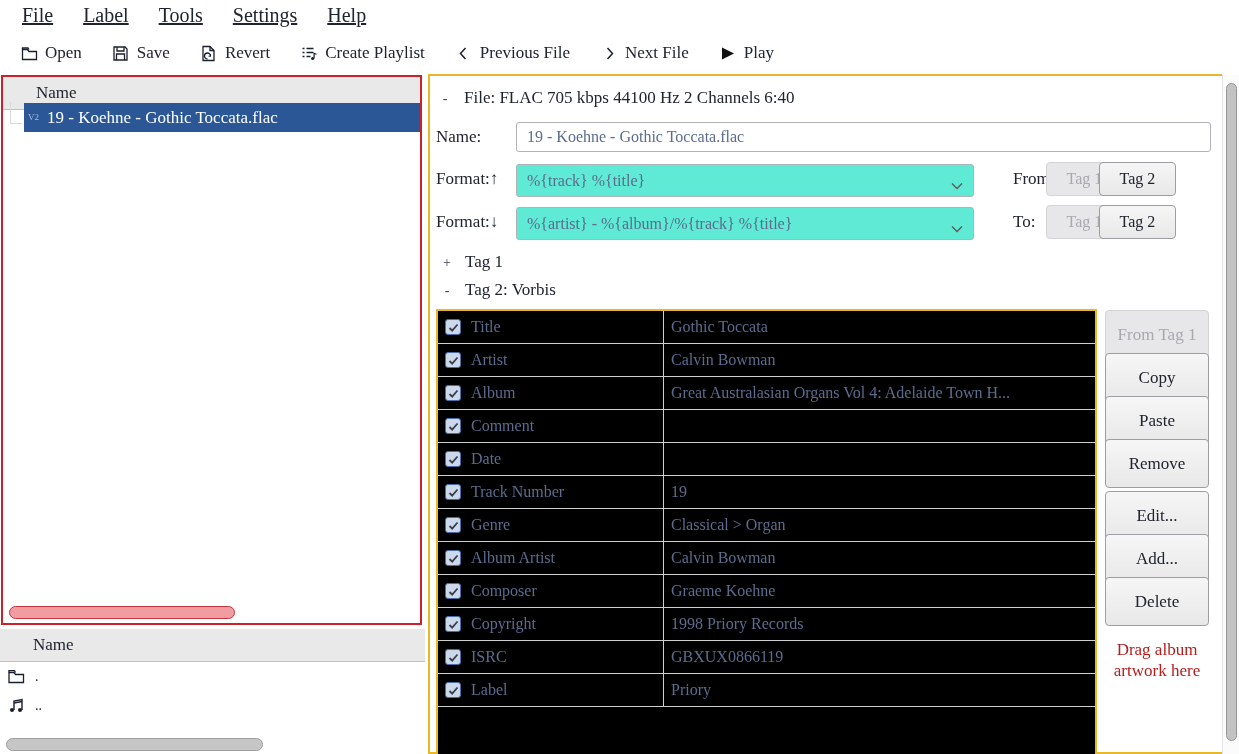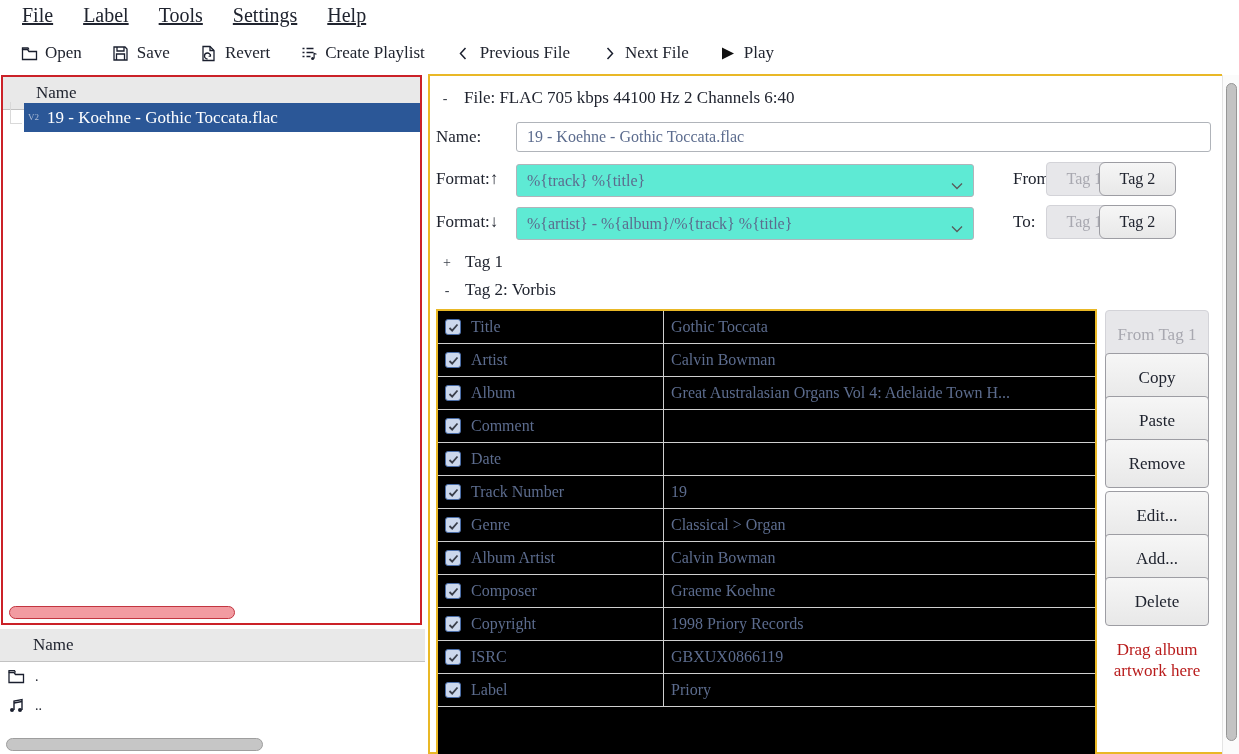--- a/index.html
+++ b/index.html
@@ -57,21 +57,21 @@
     white-space:nowrap; overflow:hidden; }
   .combo { position:absolute; left:80px; top:0; width:458px; height:33px;
     border:1px solid #b0b4ba; border-radius:3px; background:#5eead4;
     display:flex; align-items:center; padding-left:10px; font-size:16px; color:#5c6c8e; }
   .combo .chev { position:absolute; right:10px; top:11px; }
   .dir-label { position:absolute; left:577px; top:5px; }
   .tag-btn { position:absolute; top:-2px; width:77px; height:34px; border-radius:4px;
     font-size:16px; display:flex; align-items:center; justify-content:center;
     background:linear-gradient(#f6f6f6,#e8e8e8); border:1px solid #9d9da3; color:#20242f; }
   .tag-btn.t1 { left:610px; }
-  .tag-btn.t2 { left:663px;border-radius:6px; }
+  .tag-btn.t2 { left:663px; }
   .disabled-btn { background:#e7e7ea !important; border:1px solid #d3d3d8 !important; color:#a8a8b0 !important; }
 
   .section-row { position:absolute; left:12px; display:flex; align-items:baseline; gap:13px; font-size:17px; }
   .sec-tag1 { top:176px; } .sec-tag2 { top:204px; }
 
   
   .frame-table { position:absolute; left:6px; top:233px; width:661px; height:523px;
     border:2px solid #e9b826; background:#000000; }
   .frow { display:flex; height:33px; border-bottom:1px solid #cfcfcf; font-size:16px; color:#5c6c8e; }
   .fname { width:226px; border-right:1px solid #cfcfcf; display:flex; align-items:center; gap:10px; padding-left:7px; }

